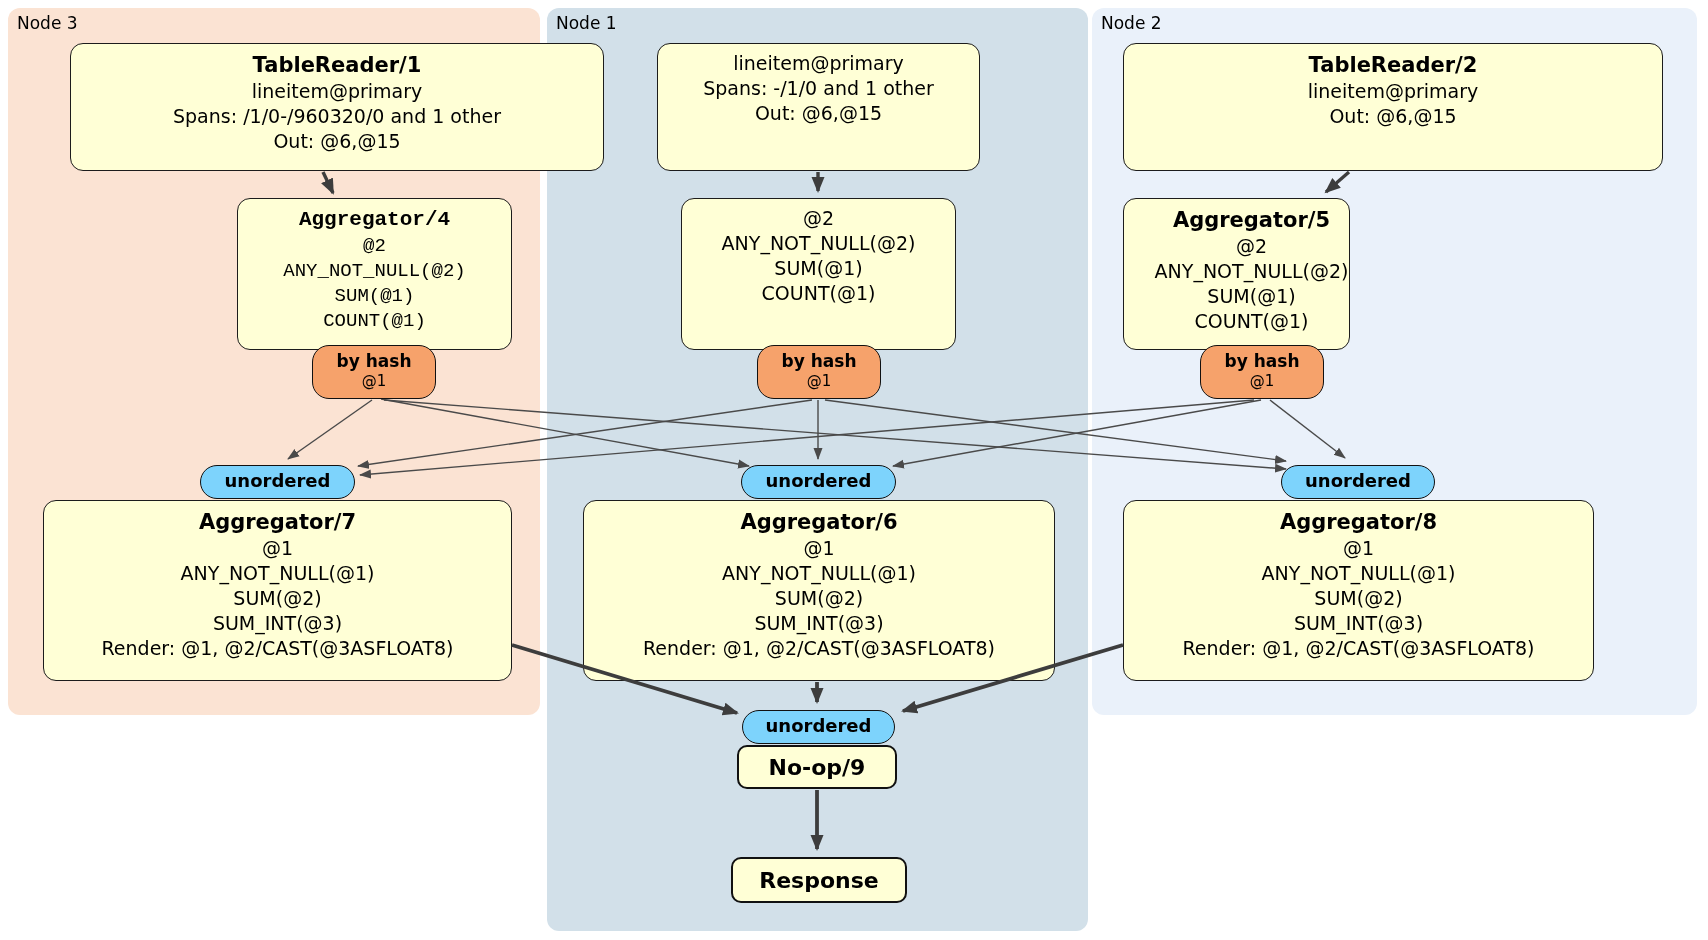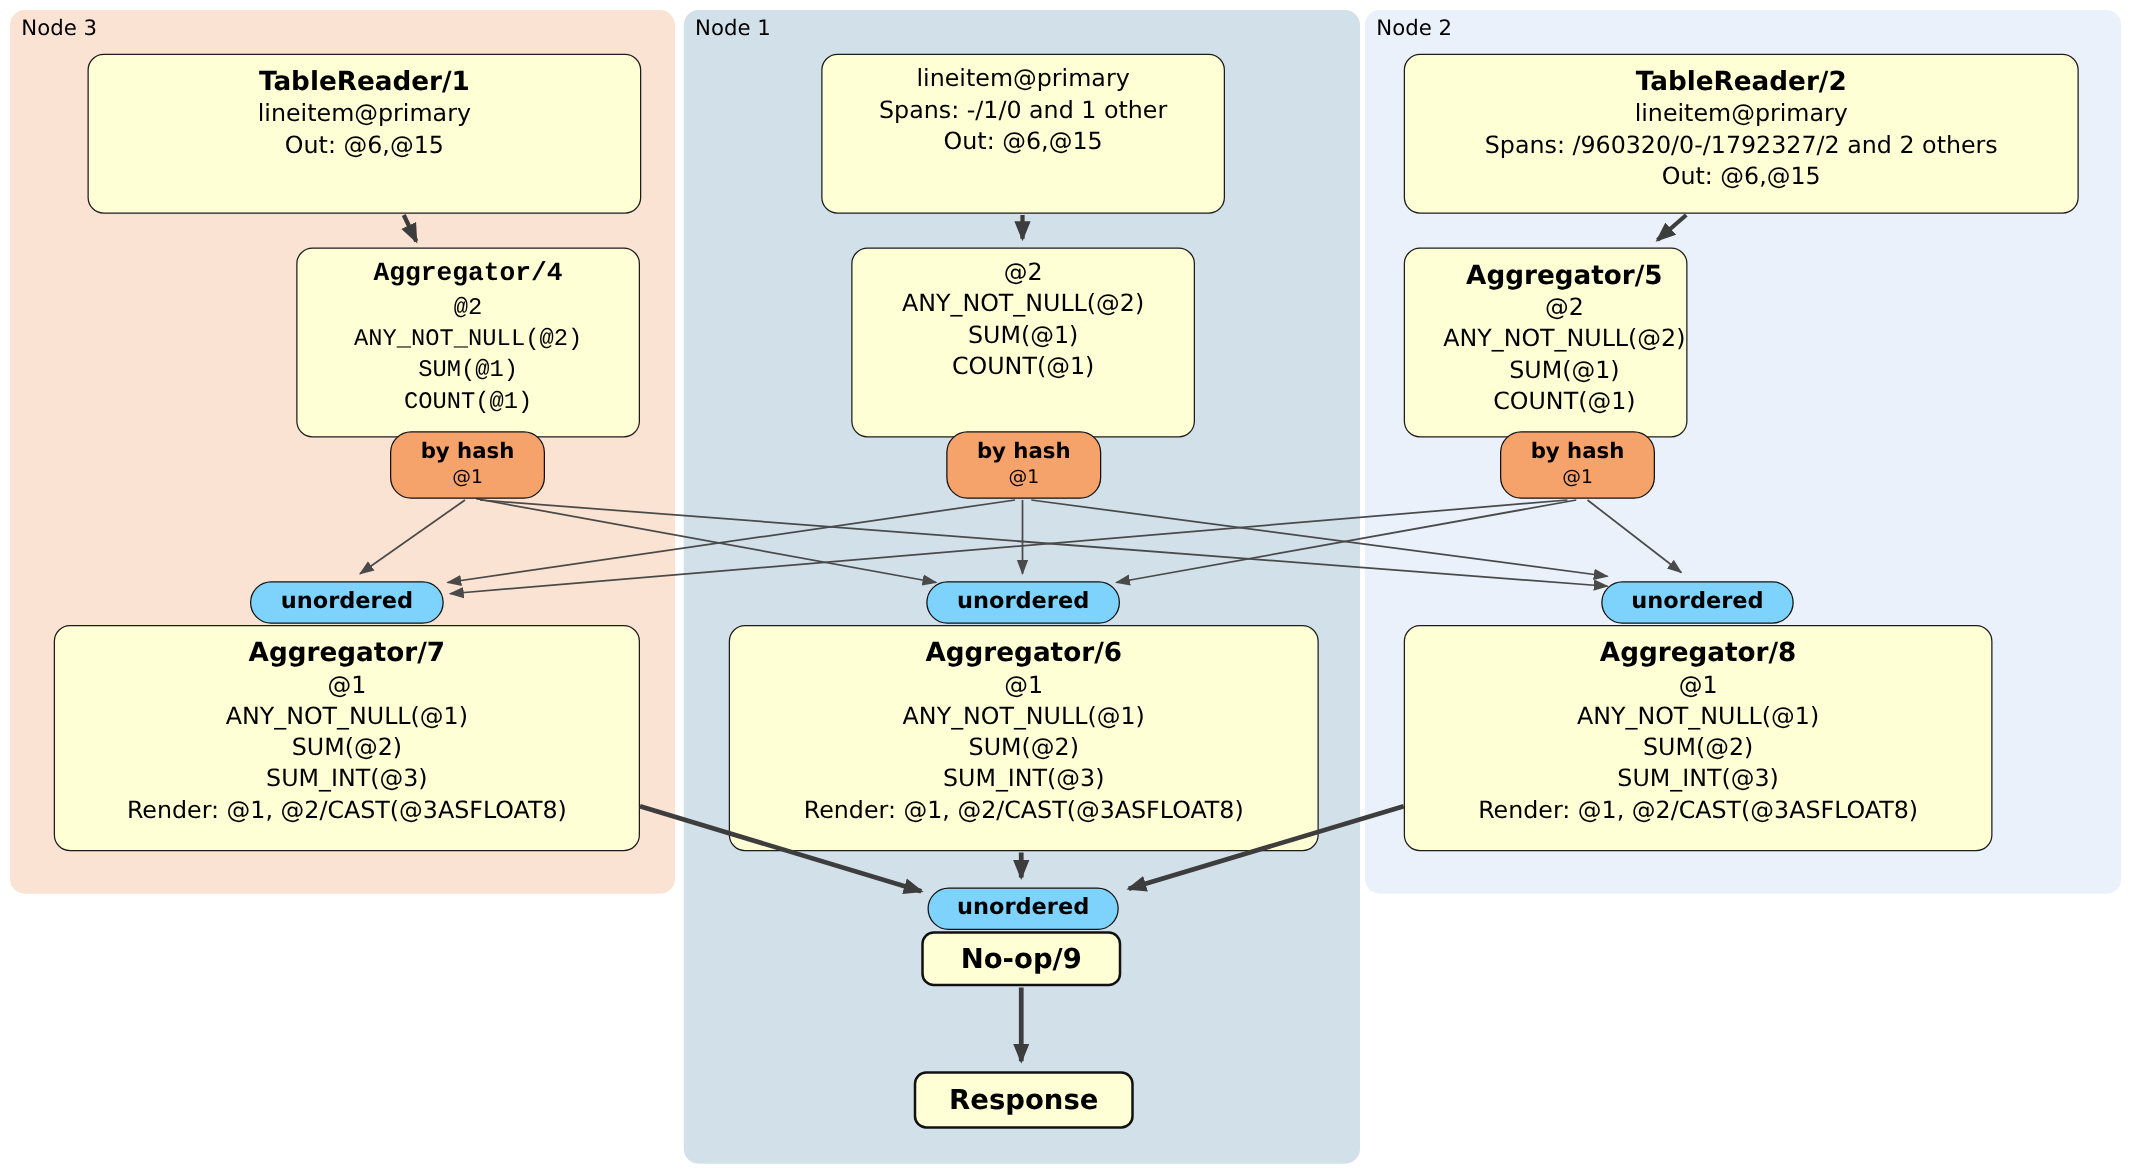--- a/index.html
+++ b/index.html
@@ -48,34 +48,34 @@
   <div class="group" style="left:8px; top:8px; width:532px; height:707px; background:#fbe3d3;">
     <div class="group-label">Node 3</div>
   </div>
   <div class="group" style="left:547px; top:8px; width:541px; height:923px; background:#d2e0e9;">
     <div class="group-label">Node 1</div>
   </div>
   <div class="group" style="left:1092px; top:8px; width:605px; height:707px; background:#eaf1fa;">
     <div class="group-label">Node 2</div>
   </div>
 
-  <div class="pbox" style="left:70px; top:43px; width:443px; height:128px;">
+  <div class="pbox" style="left:70px; top:43px; width:534px; height:128px;">
     <div class="t">TableReader/1</div>
     <div class="l">lineitem@primary</div>
+    <div class="l">Spans: /1/0-/960320/0 and 1 other</div>
     <div class="l">Out: @6,@15</div>
   </div>
   <div class="pbox" style="left:657px; top:43px; width:323px; height:128px;">
     <div class="l">lineitem@primary</div>
     <div class="l">Spans: -/1/0 and 1 other</div>
     <div class="l">Out: @6,@15</div>
   </div>
   <div class="pbox" style="left:1123px; top:43px; width:540px; height:128px;">
     <div class="t">TableReader/2</div>
     <div class="l">lineitem@primary</div>
-    <div class="l">Spans: /960320/0-/1792327/2 and 2 others</div>
     <div class="l">Out: @6,@15</div>
   </div>
 
   <div class="pbox" style="left:237px; top:198px; width:275px; height:152px;font-family:Liberation Mono, monospace;">
     <div class="t">Aggregator/4</div>
     <div class="l">@2</div>
     <div class="l">ANY_NOT_NULL(@2)</div>
     <div class="l">SUM(@1)</div>
     <div class="l">COUNT(@1)</div>
   </div>

